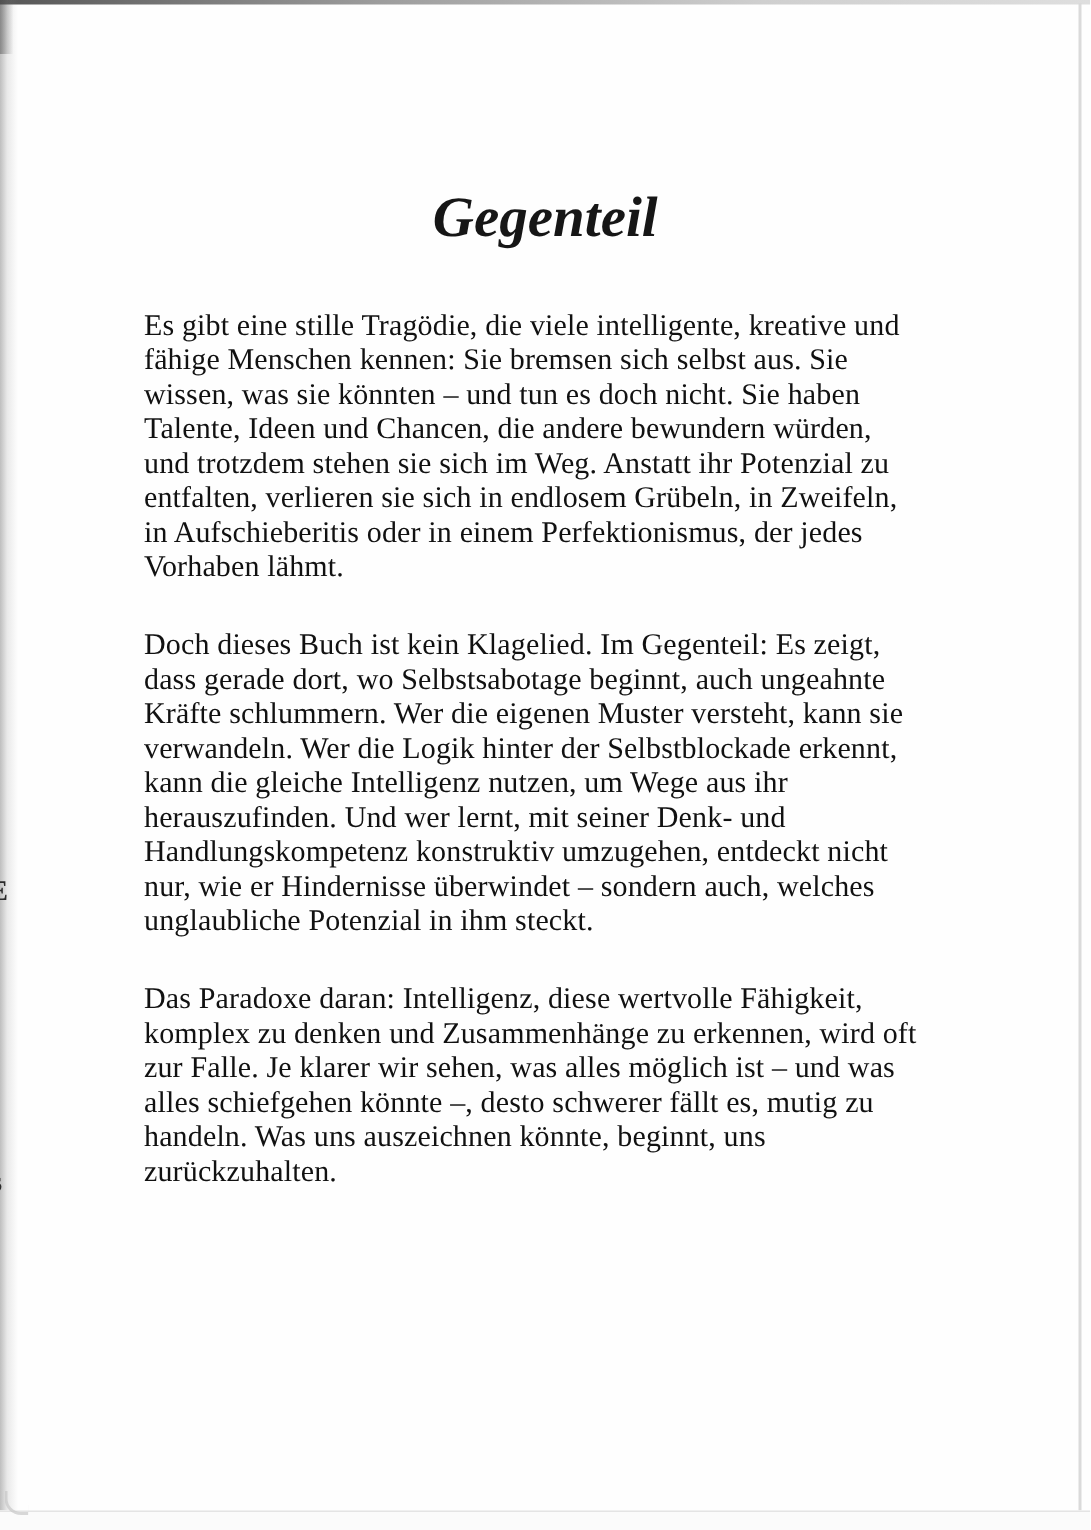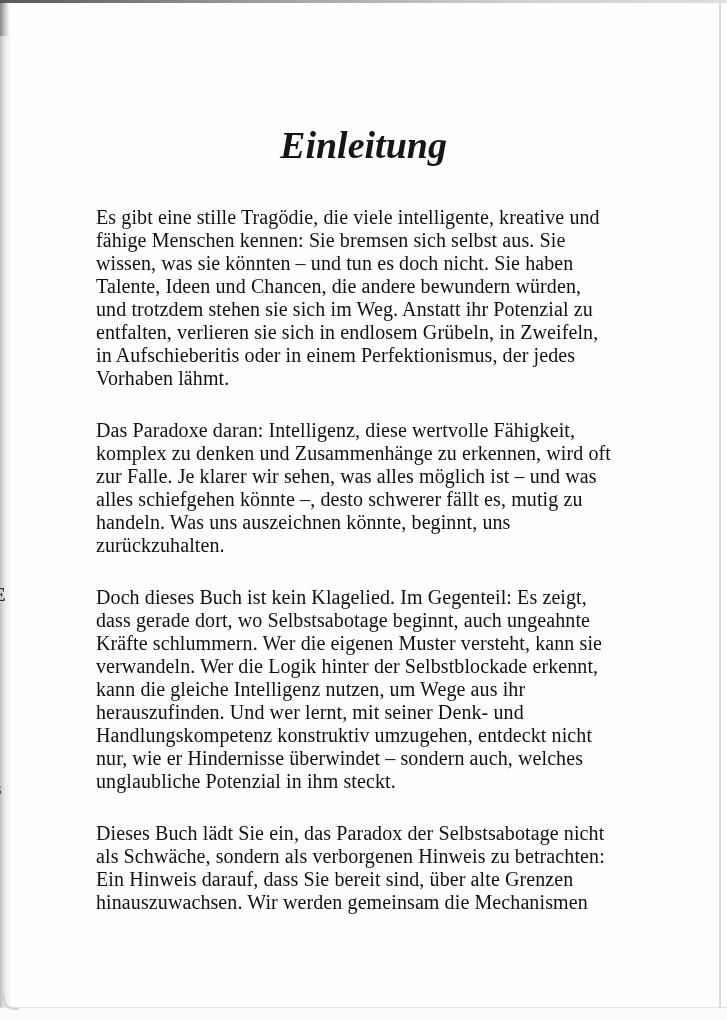--- a/index.html
+++ b/index.html
@@ -82,45 +82,41 @@
   <div class="left-gutter"></div>
   <div class="left-gutter-top"></div>
   <div class="right-edge"></div>
   <div class="bottom-strip"></div>
   <div class="corner-curl"></div>
 
   <span class="gutter-fragment fragment-1">E</span>
   <span class="gutter-fragment fragment-2">(</span>
   <span class="gutter-fragment fragment-3">s</span>
 
-  <h1 class="page-title">Einleitung</h1>
+  <h1 class="page-title">Gegenteil</h1>
 
   <div class="body-text">
     <p>Es gibt eine stille Tragödie, die viele intelligente, kreative und
 fähige Menschen kennen: Sie bremsen sich selbst aus. Sie
 wissen, was sie könnten – und tun es doch nicht. Sie haben
 Talente, Ideen und Chancen, die andere bewundern würden,
 und trotzdem stehen sie sich im Weg. Anstatt ihr Potenzial zu
 entfalten, verlieren sie sich in endlosem Grübeln, in Zweifeln,
 in Aufschieberitis oder in einem Perfektionismus, der jedes
 Vorhaben lähmt.</p>
-    <p>Das Paradoxe daran: Intelligenz, diese wertvolle Fähigkeit,
-komplex zu denken und Zusammenhänge zu erkennen, wird oft
-zur Falle. Je klarer wir sehen, was alles möglich ist – und was
-alles schiefgehen könnte –, desto schwerer fällt es, mutig zu
-handeln. Was uns auszeichnen könnte, beginnt, uns
-zurückzuhalten.</p>
     <p>Doch dieses Buch ist kein Klagelied. Im Gegenteil: Es zeigt,
 dass gerade dort, wo Selbstsabotage beginnt, auch ungeahnte
 Kräfte schlummern. Wer die eigenen Muster versteht, kann sie
 verwandeln. Wer die Logik hinter der Selbstblockade erkennt,
 kann die gleiche Intelligenz nutzen, um Wege aus ihr
 herauszufinden. Und wer lernt, mit seiner Denk- und
 Handlungskompetenz konstruktiv umzugehen, entdeckt nicht
 nur, wie er Hindernisse überwindet – sondern auch, welches
 unglaubliche Potenzial in ihm steckt.</p>
-    <p>Dieses Buch lädt Sie ein, das Paradox der Selbstsabotage nicht
-als Schwäche, sondern als verborgenen Hinweis zu betrachten:
-Ein Hinweis darauf, dass Sie bereit sind, über alte Grenzen
-hinauszuwachsen. Wir werden gemeinsam die Mechanismen</p>
+    <p>Das Paradoxe daran: Intelligenz, diese wertvolle Fähigkeit,
+komplex zu denken und Zusammenhänge zu erkennen, wird oft
+zur Falle. Je klarer wir sehen, was alles möglich ist – und was
+alles schiefgehen könnte –, desto schwerer fällt es, mutig zu
+handeln. Was uns auszeichnen könnte, beginnt, uns
+zurückzuhalten.</p>
   </div>
 
 </div>
 
 </body></html>

